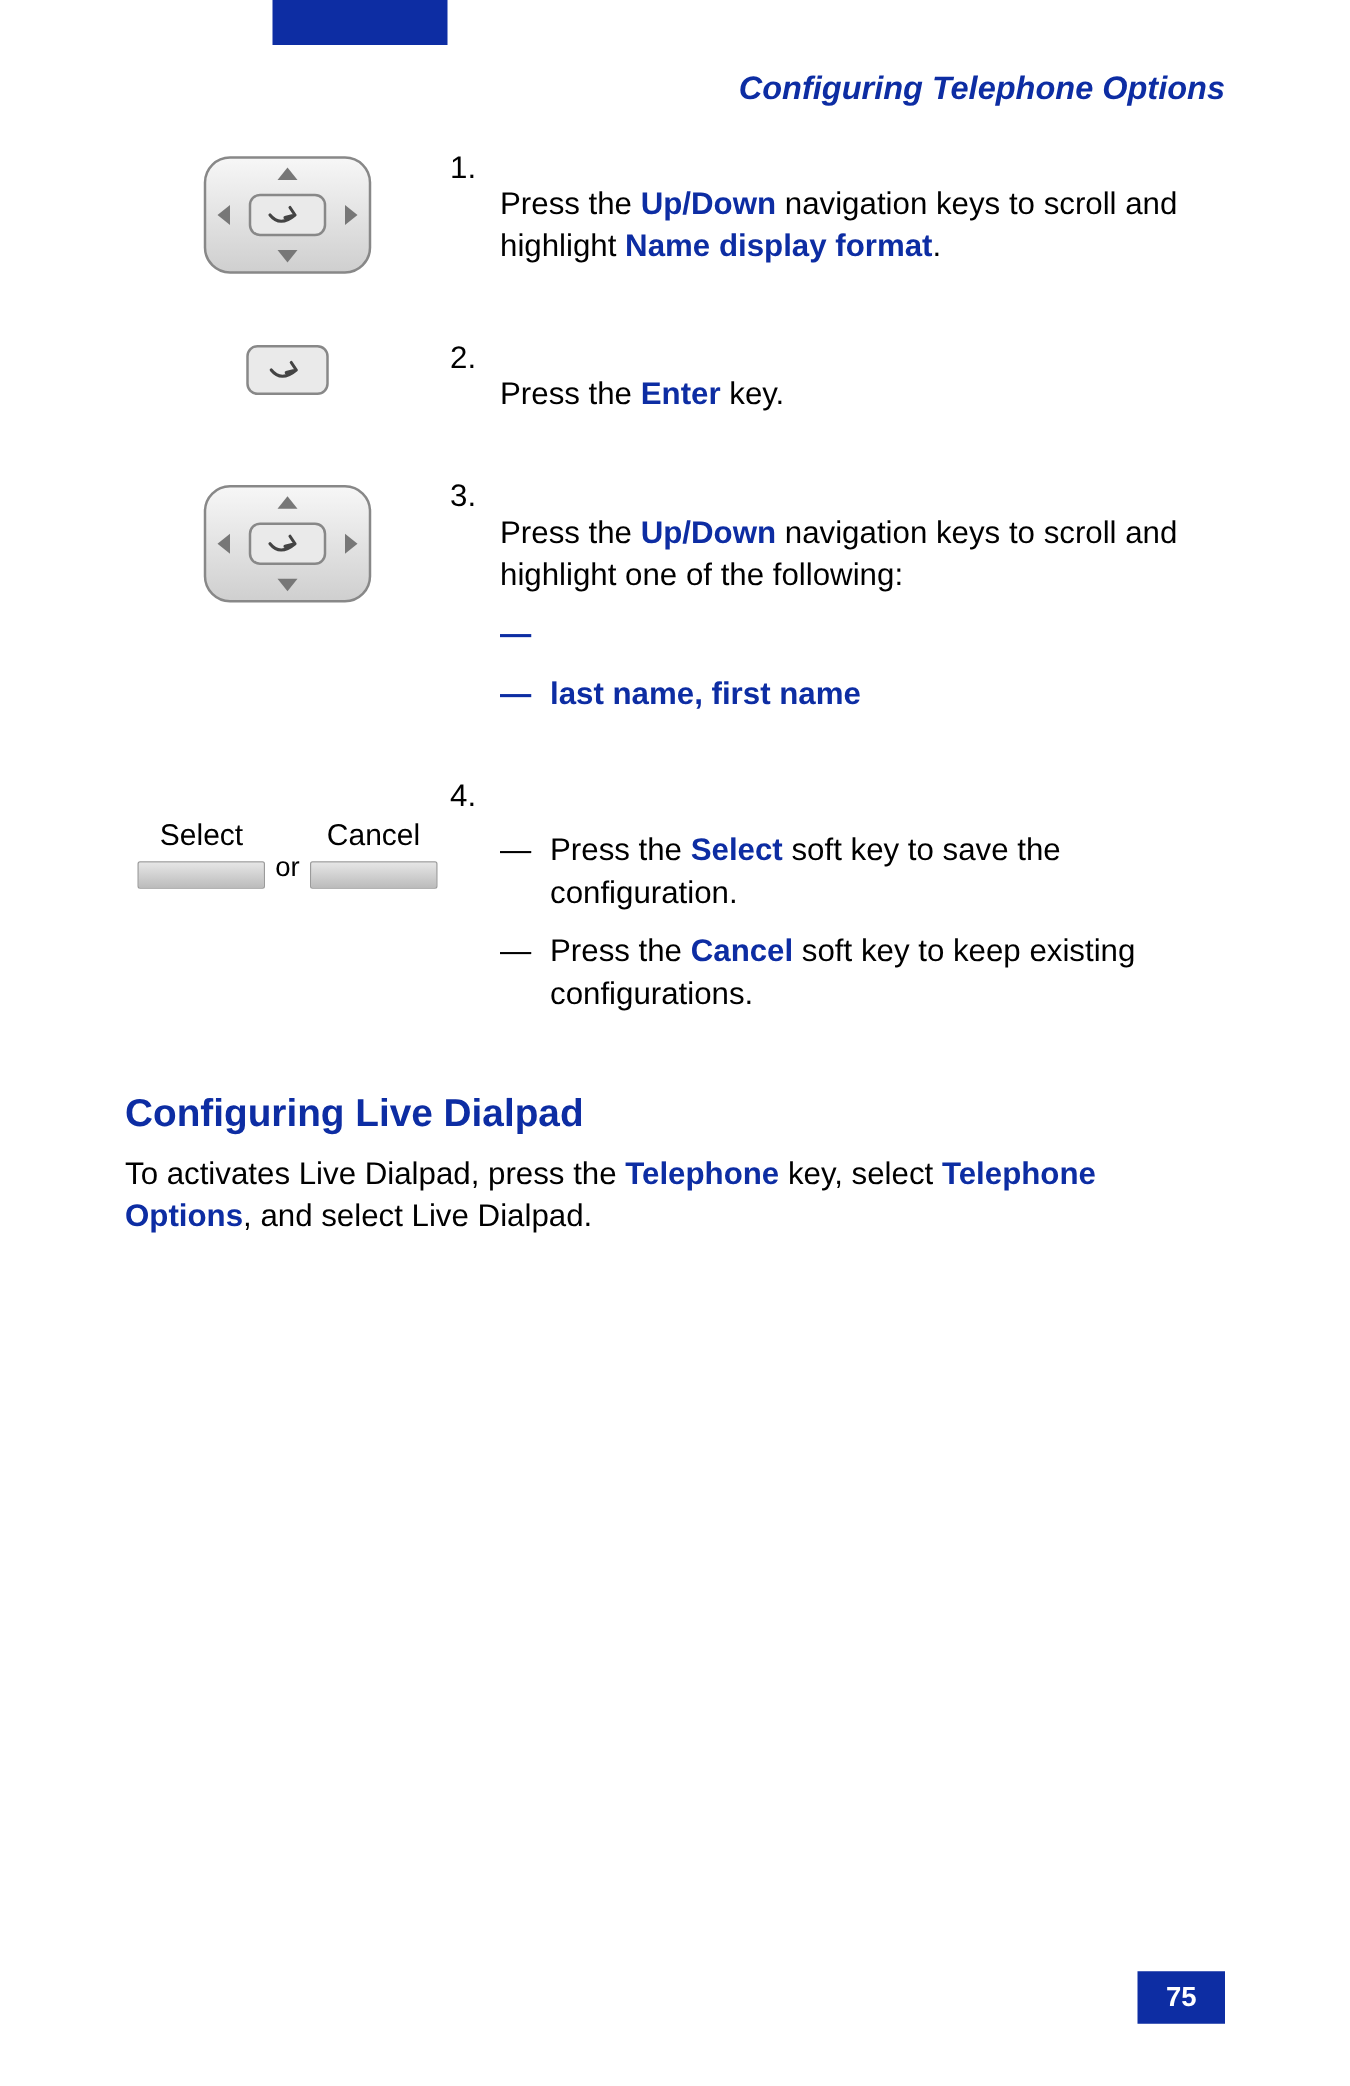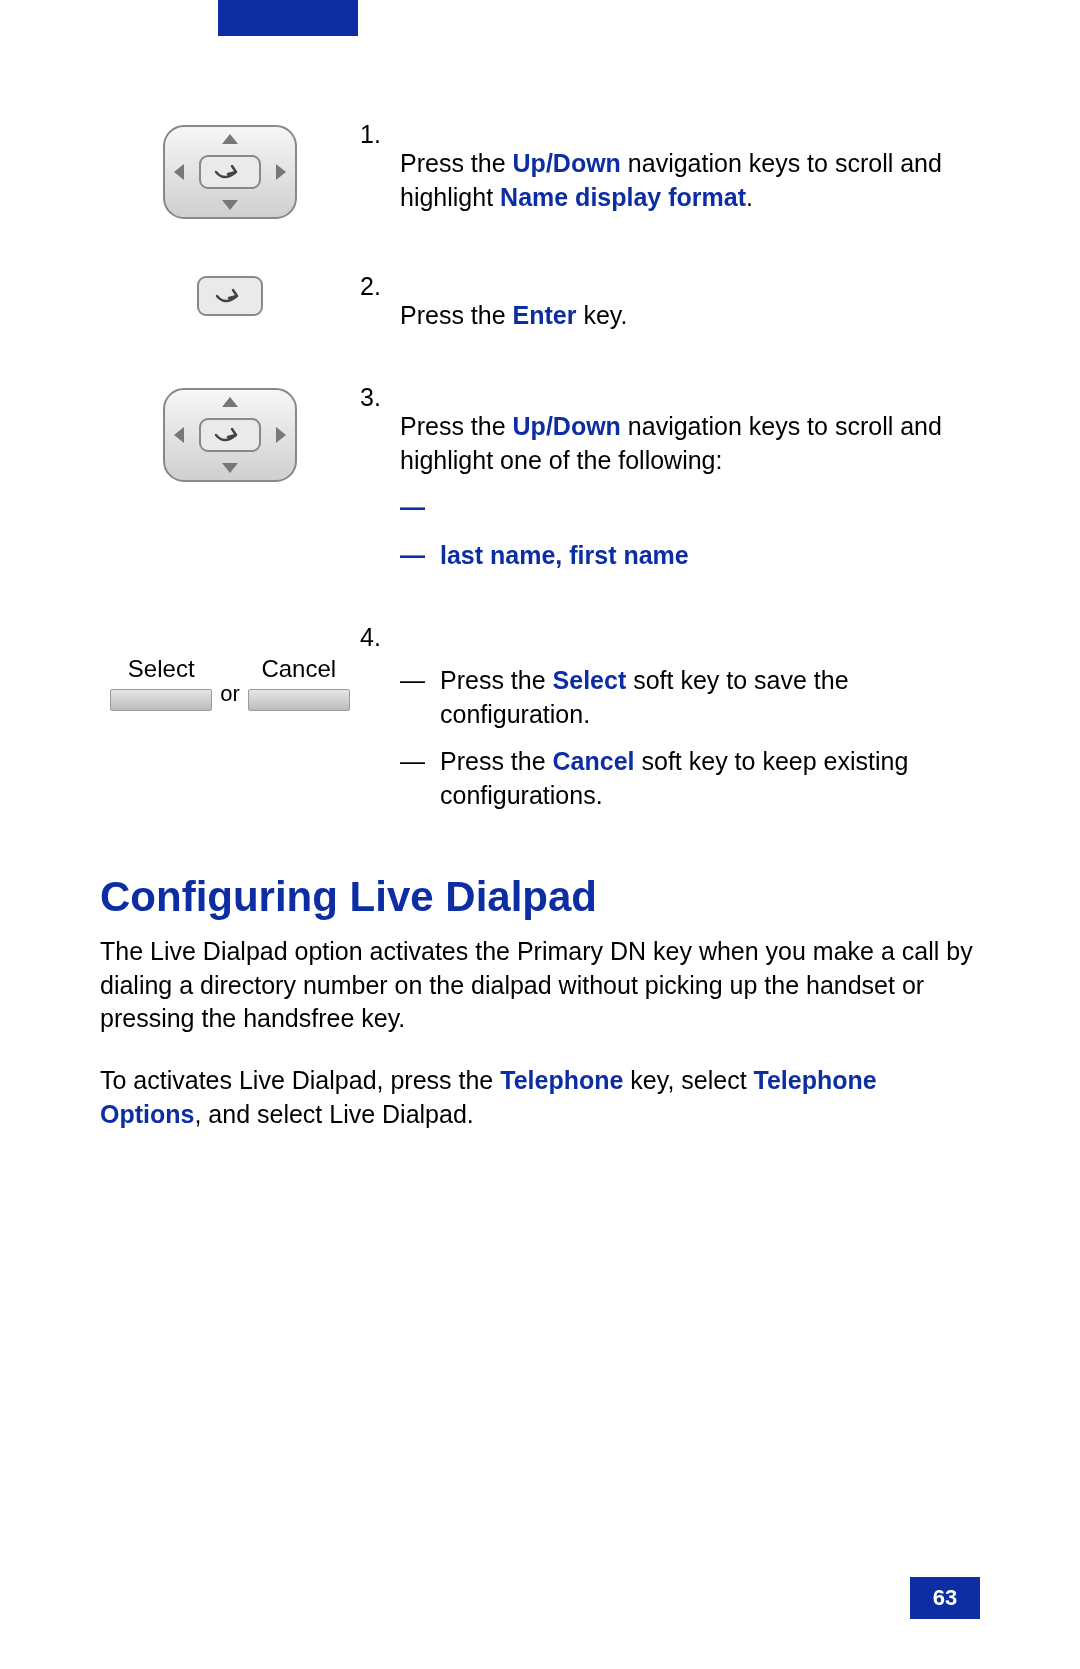--- a/index.html
+++ b/index.html
@@ -118,21 +118,21 @@
     width: 100px;
     height: 20px;
     background: linear-gradient(#e6e6e6, #bcbcbc);
     border: 1px solid #9a9a9a;
     border-radius: 2px;
   }
   
   .section-heading {
     color: #0d2da3;
     font-weight: bold;
-    font-size: 42px;
+    font-size: 31px;
     margin-top: 60px;
     margin-bottom: 14px;
   }
   .para {
     font-size: 25px;
     line-height: 1.35;
     margin-bottom: 28px;
   }
   .page-num {
     position: absolute;
@@ -147,20 +147,21 @@
     display: flex;
     align-items: center;
     justify-content: center;
   }
 </style>
 </head>
 <body>
 
 <div class="page">
   <div class="top-colorbar"></div>
+  <div class="header-title">Configuring Telephone Options</div>
 
   <div class="body-content">
 
 
     <div class="step-row">
       <div class="step-figure">
         <svg width="140" height="100" viewBox="0 0 140 100">
           <defs>
             <linearGradient id="g1" x1="0" y1="0" x2="0" y2="1">
               <stop offset="0%" stop-color="#f7f7f7"></stop>
@@ -253,21 +254,20 @@
             <span class="dash">—</span>
             <span>
               <span>Press the </span><span class="hl">Cancel</span><span> soft key to keep existing configurations.</span>
             </span>
           </div>
         </div>
       </div>
     </div>
 
     <div class="section-heading">Configuring Live Dialpad</div>
-    <div class="para">The Live Dialpad option activates the Primary DN key when you make a call by dialing a directory number on the dialpad without picking up the handset or pressing the handsfree key.</div>
     <div class="para">
       <span>To activates Live Dialpad, press the </span><span class="hl">Telephone</span><span> key, select </span><span class="hl">Telephone Options</span><span>, and select Live Dialpad.</span>
     </div>
 
   </div>
 
-  <div class="page-num">63</div>
+  <div class="page-num">75</div>
 </div>
 
 </body></html>

